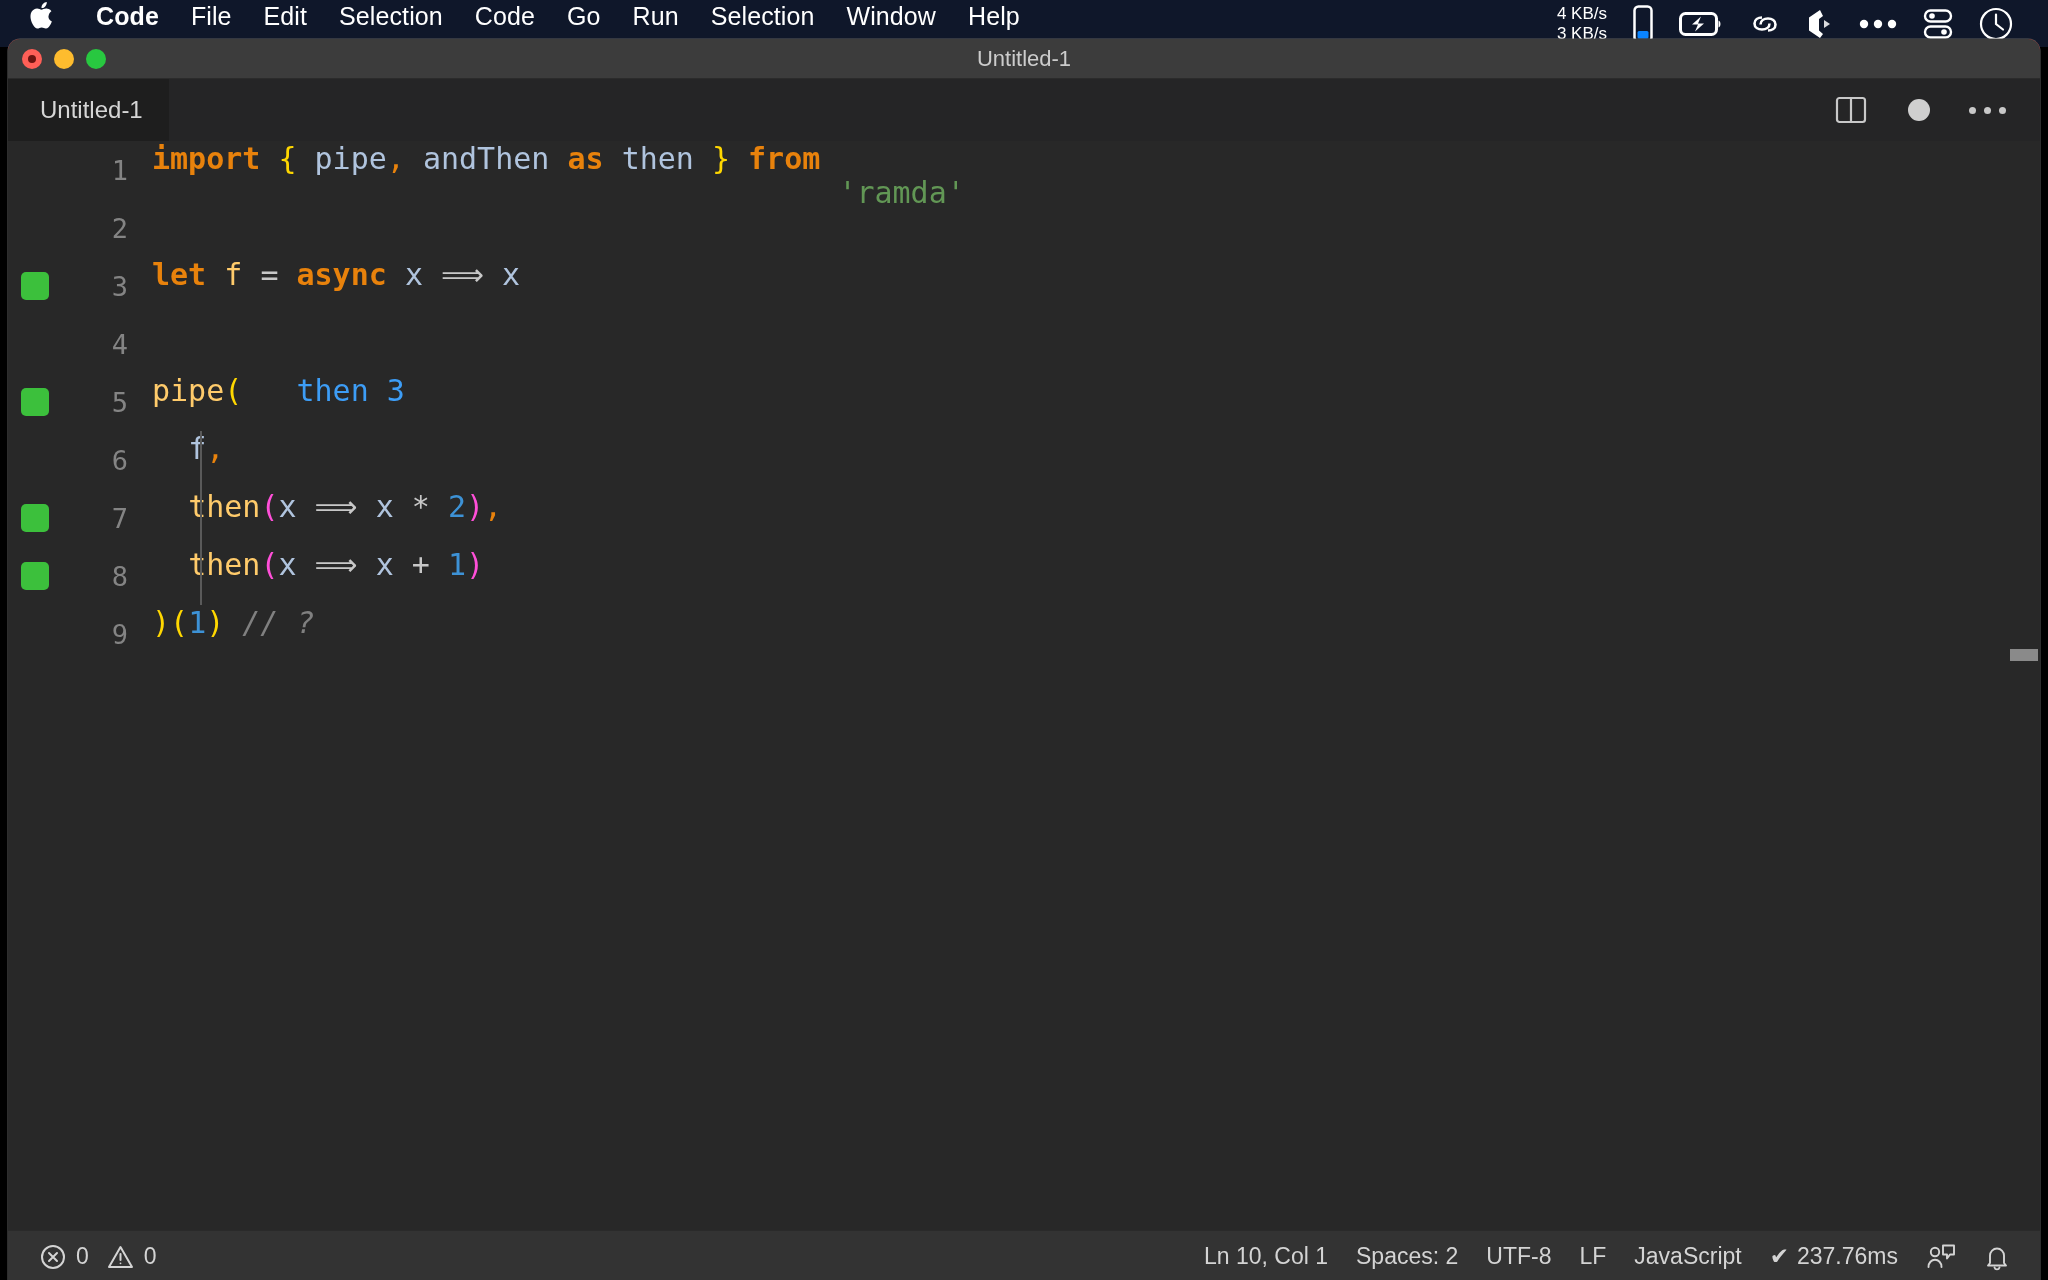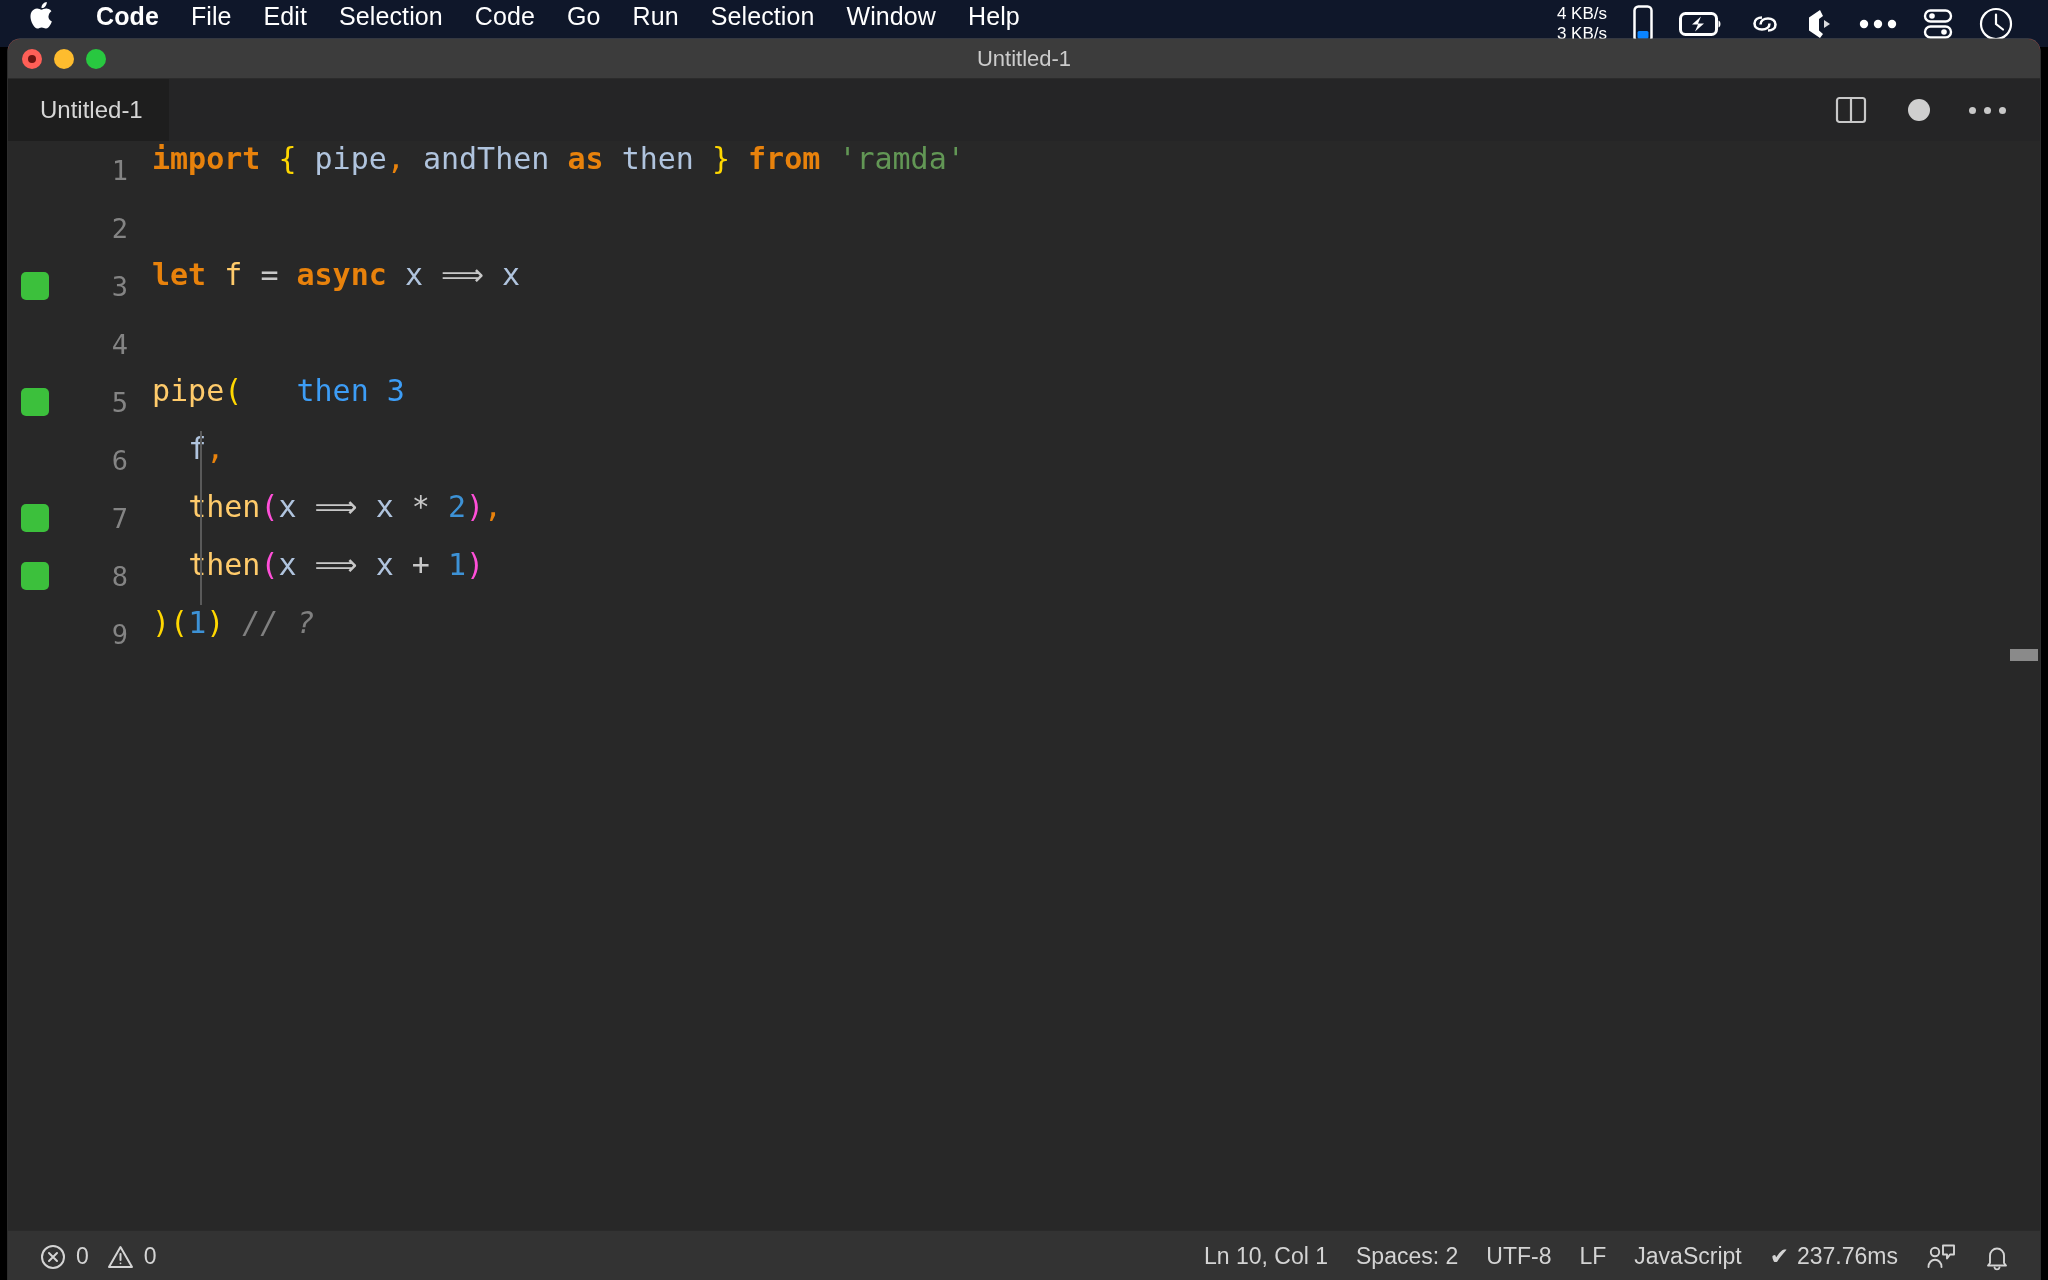--- a/index.html
+++ b/index.html
@@ -222,21 +222,21 @@
     background: #5a5a5a;
   }
 
   
   .t-kw       { color: #e8820c; font-weight: bold; }
   .t-brace-y  { color: #ffd700; }
   .t-brace-m  { color: #ff4fd8; }
   .t-var      { color: #b0c4de; }
   .t-punc     { color: #e8820c; }
   .t-fn       { color: #ffcb6b; }
-  .t-str      { color: #629755; }
+  .t-str      { color: #629755; margin-top: 34px; }
   .t-num      { color: #3d92d6; }
   .t-op       { color: #c8c8c8; }
   .t-comment  { color: #808080; font-style: italic; }
   .t-hint     { color: #3d9df6; }
 
   
   #scrollbar-slider {
     position: absolute;
     right: 2px;
     top: 508px;

